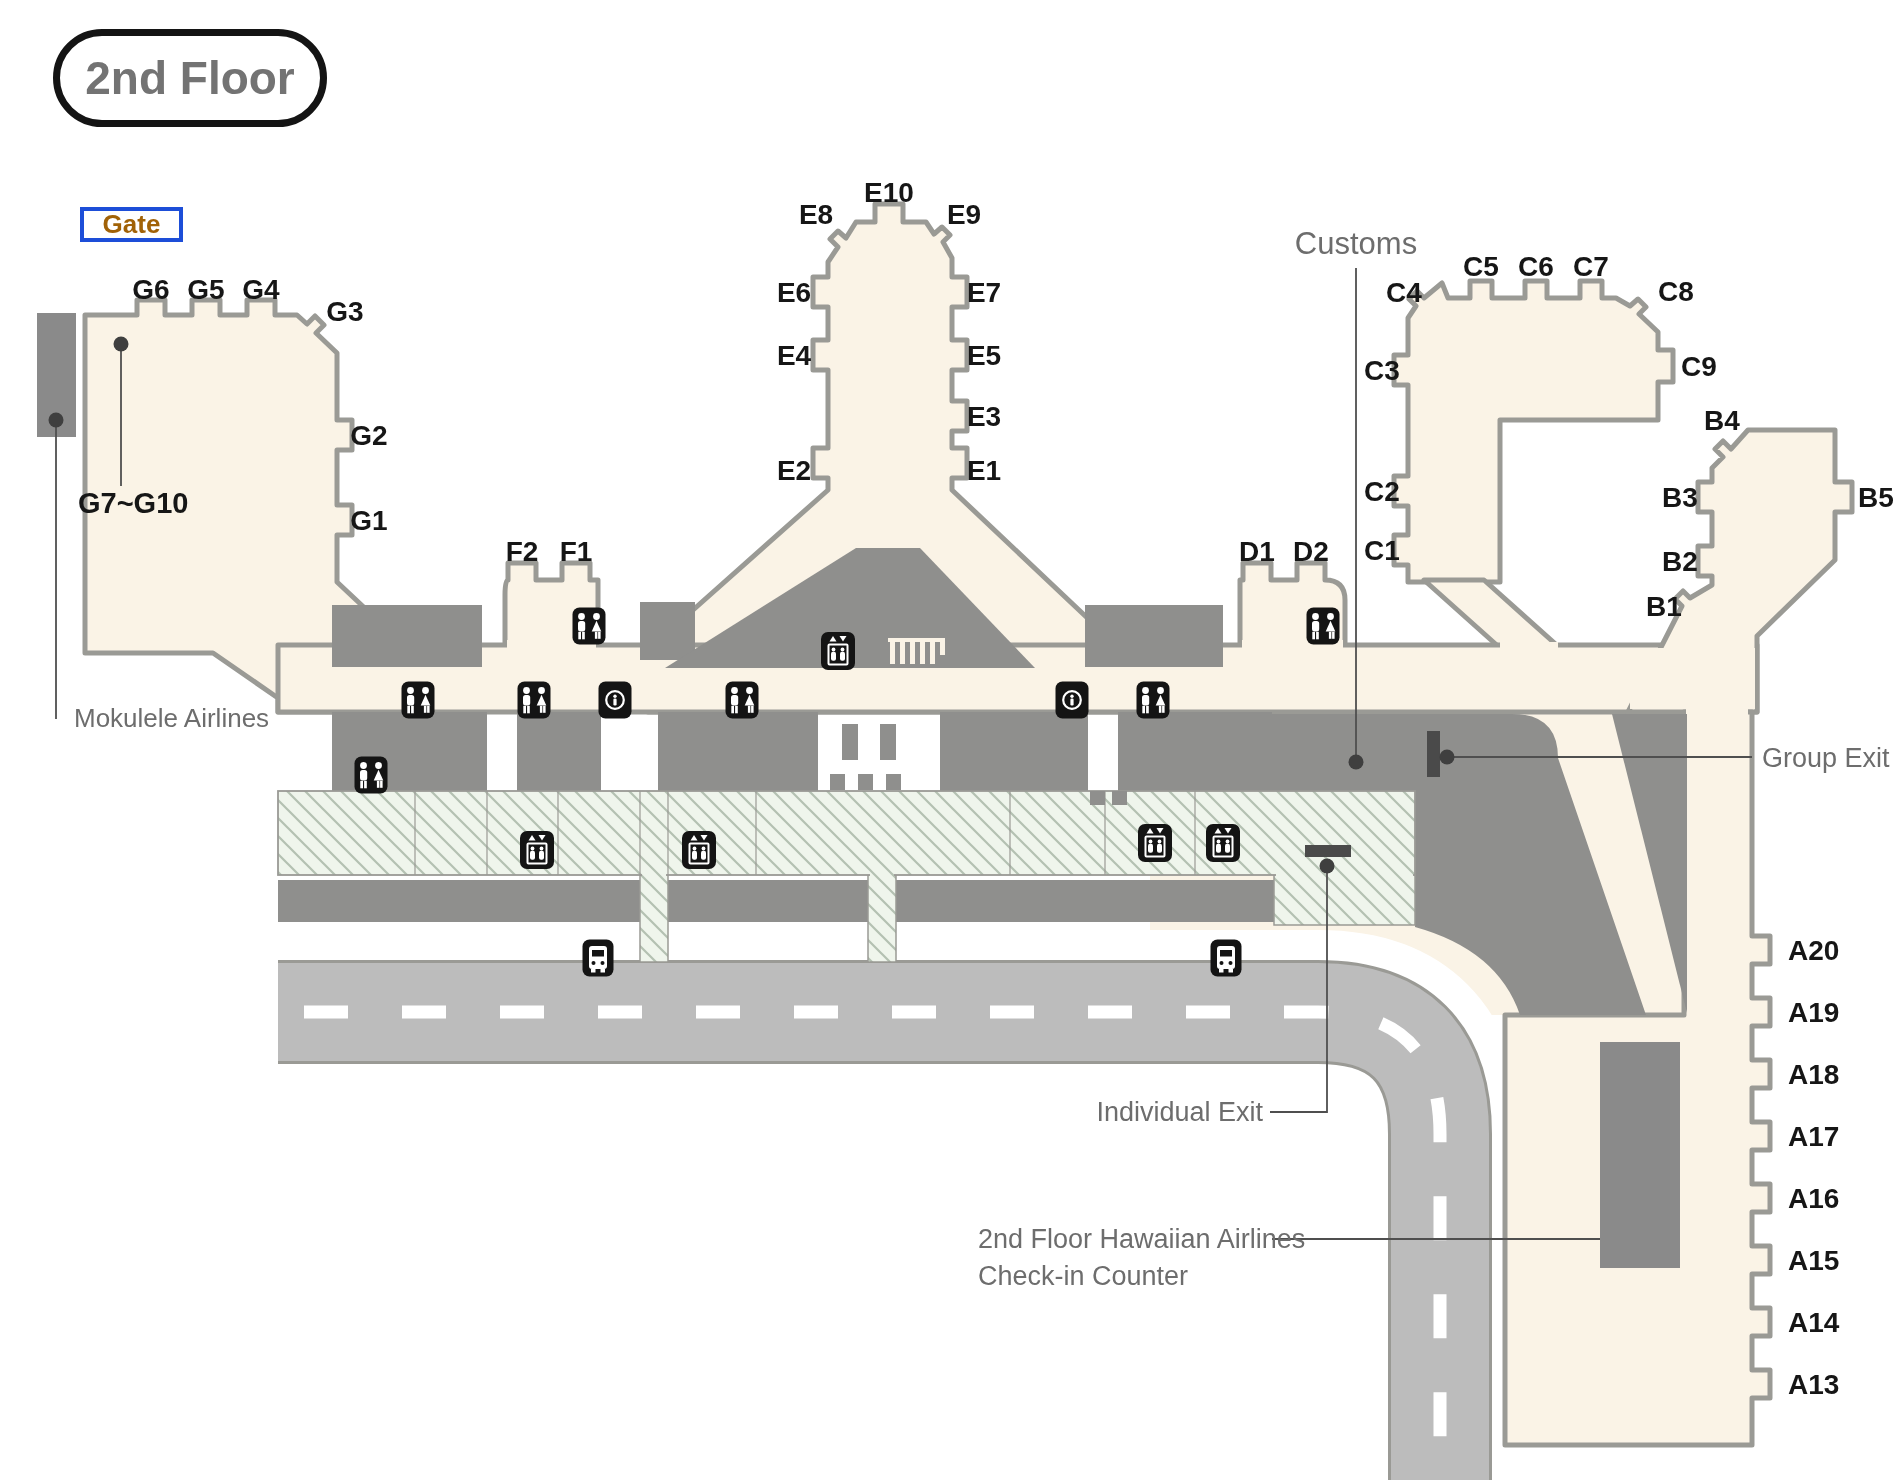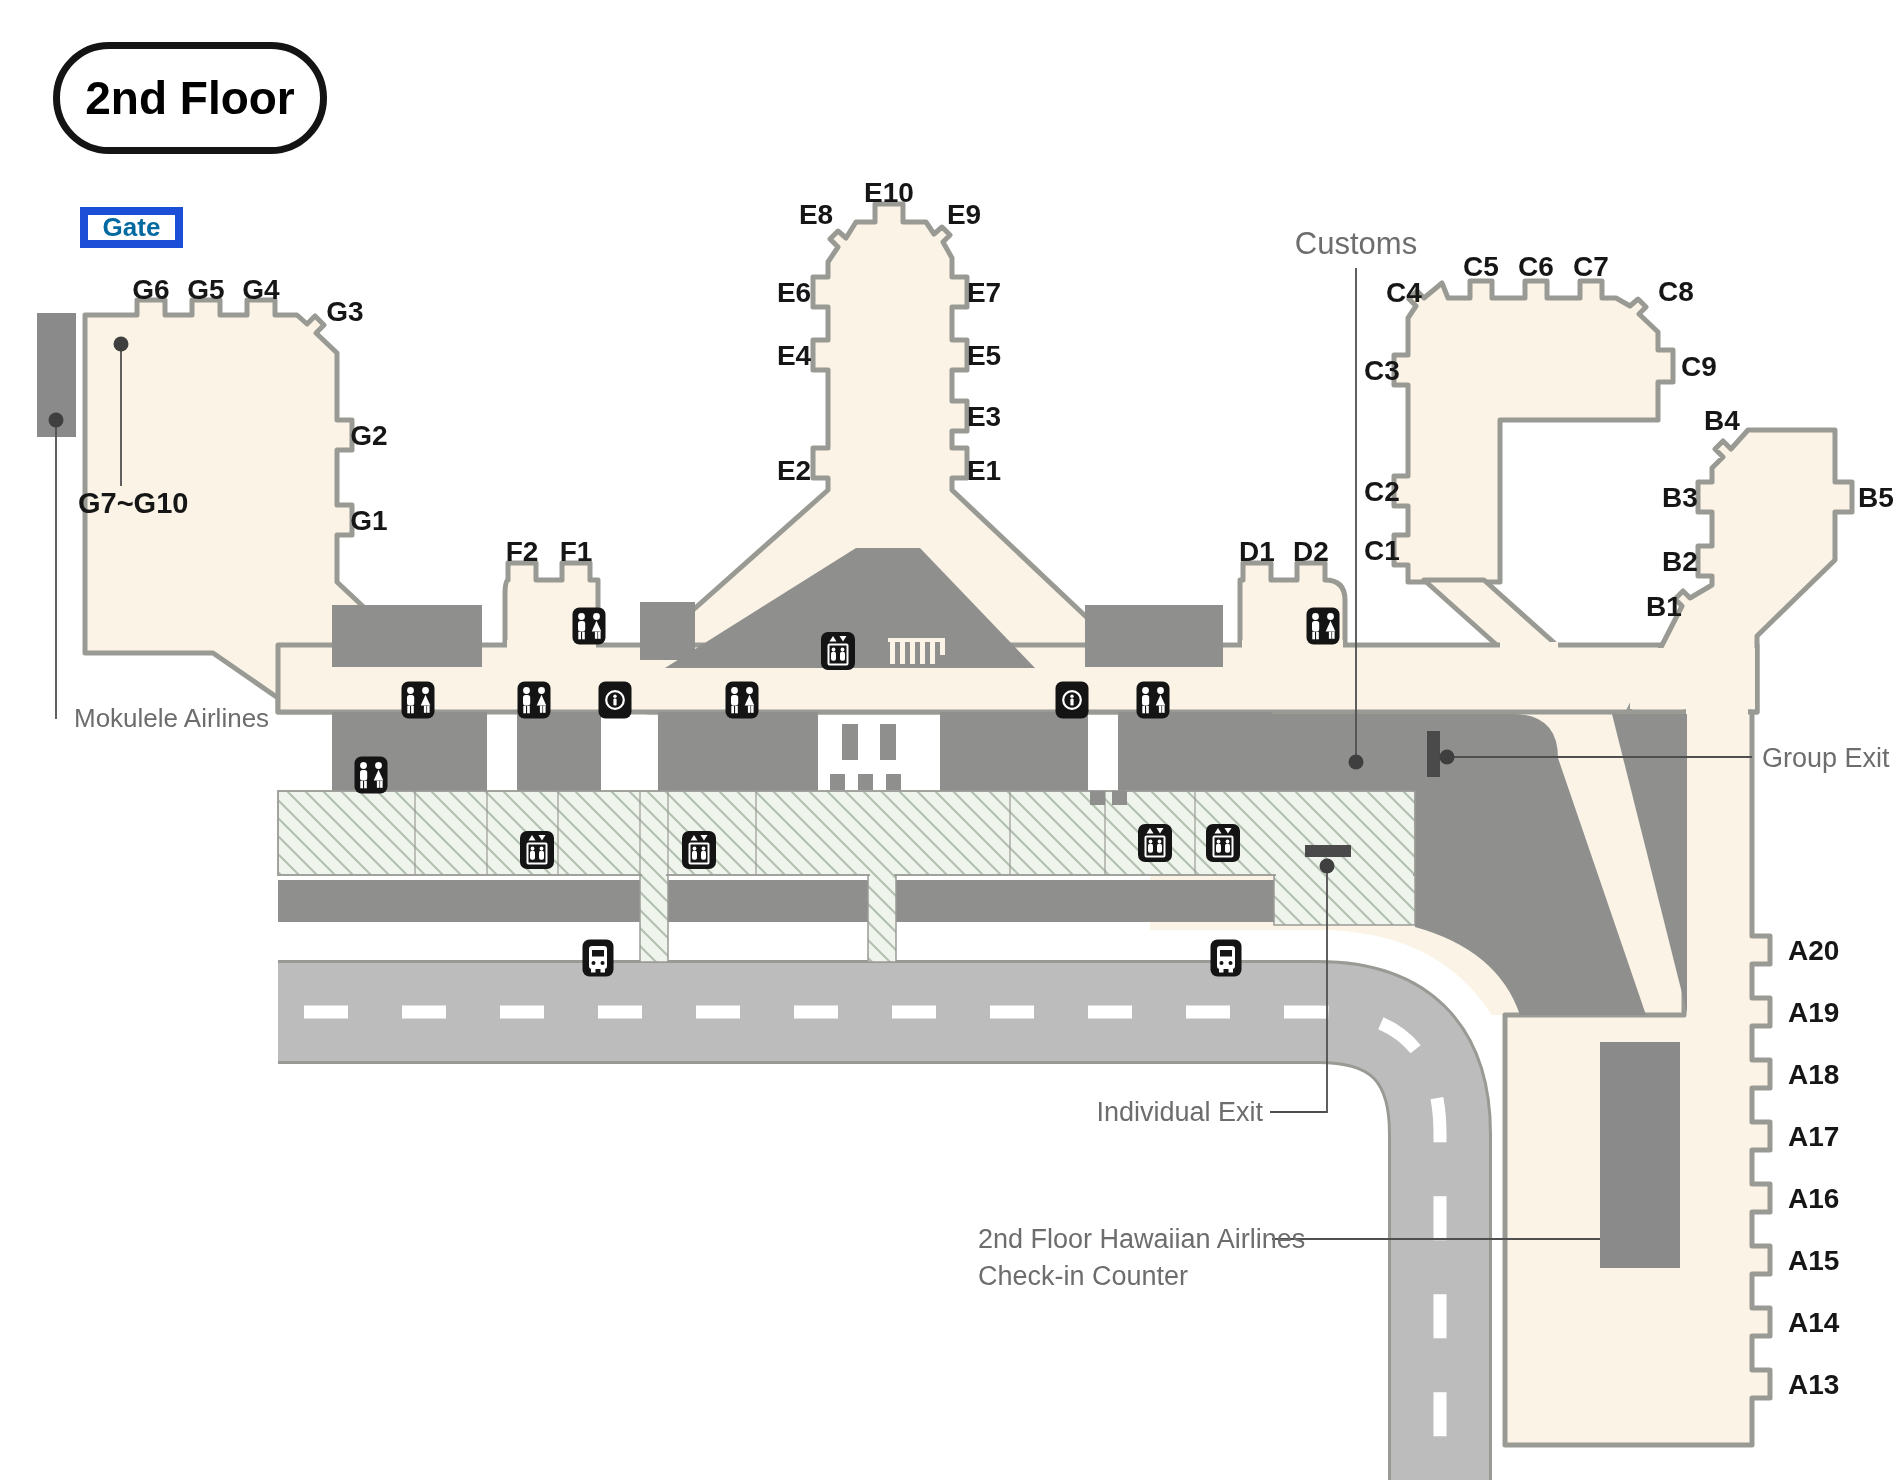--- a/index.html
+++ b/index.html
@@ -1,24 +1,24 @@
 <!DOCTYPE html>
 <html><head>
 <meta charset="utf-8">
 <style>
   html,body{margin:0;padding:0;background:#ffffff;}
   #stage{position:relative;width:1900px;height:1480px;background:#ffffff;overflow:hidden;
          font-family:"Liberation Sans",sans-serif;}
   #mapsvg{position:absolute;left:0;top:0;}
-  .floor-badge{position:absolute;left:53px;top:42px;width:274px;height:112px;
+  .floor-badge{position:absolute;left:53px;top:29px;width:274px;height:98px;
     border:7px solid #141414;border-radius:60px;display:flex;align-items:center;justify-content:center;
-    font-size:46px;font-weight:800;color:#000000;letter-spacing:0px;box-sizing:border-box;}
-  .gate-box{position:absolute;left:80px;top:207px;width:103px;height:41px;
-    border:8px solid #1d4ed8;display:flex;align-items:center;justify-content:center;
-    font-size:26px;font-weight:bold;color:#0369a1;box-sizing:border-box;}
+    font-size:46px;font-weight:800;color:#737373;letter-spacing:0px;box-sizing:border-box;}
+  .gate-box{position:absolute;left:80px;top:207px;width:103px;height:35px;
+    border:4px solid #1d4ed8;display:flex;align-items:center;justify-content:center;
+    font-size:26px;font-weight:bold;color:#a16207;box-sizing:border-box;}
   text{font-family:"Liberation Sans",sans-serif;}
   .gate-label{font-weight:bold;font-size:28px;fill:#161616;}
 </style>
 </head>
 <body>
 
 <div id="stage">
 
   <svg id="mapsvg" width="1900" height="1480" viewBox="0 0 1900 1480">
     <defs>

